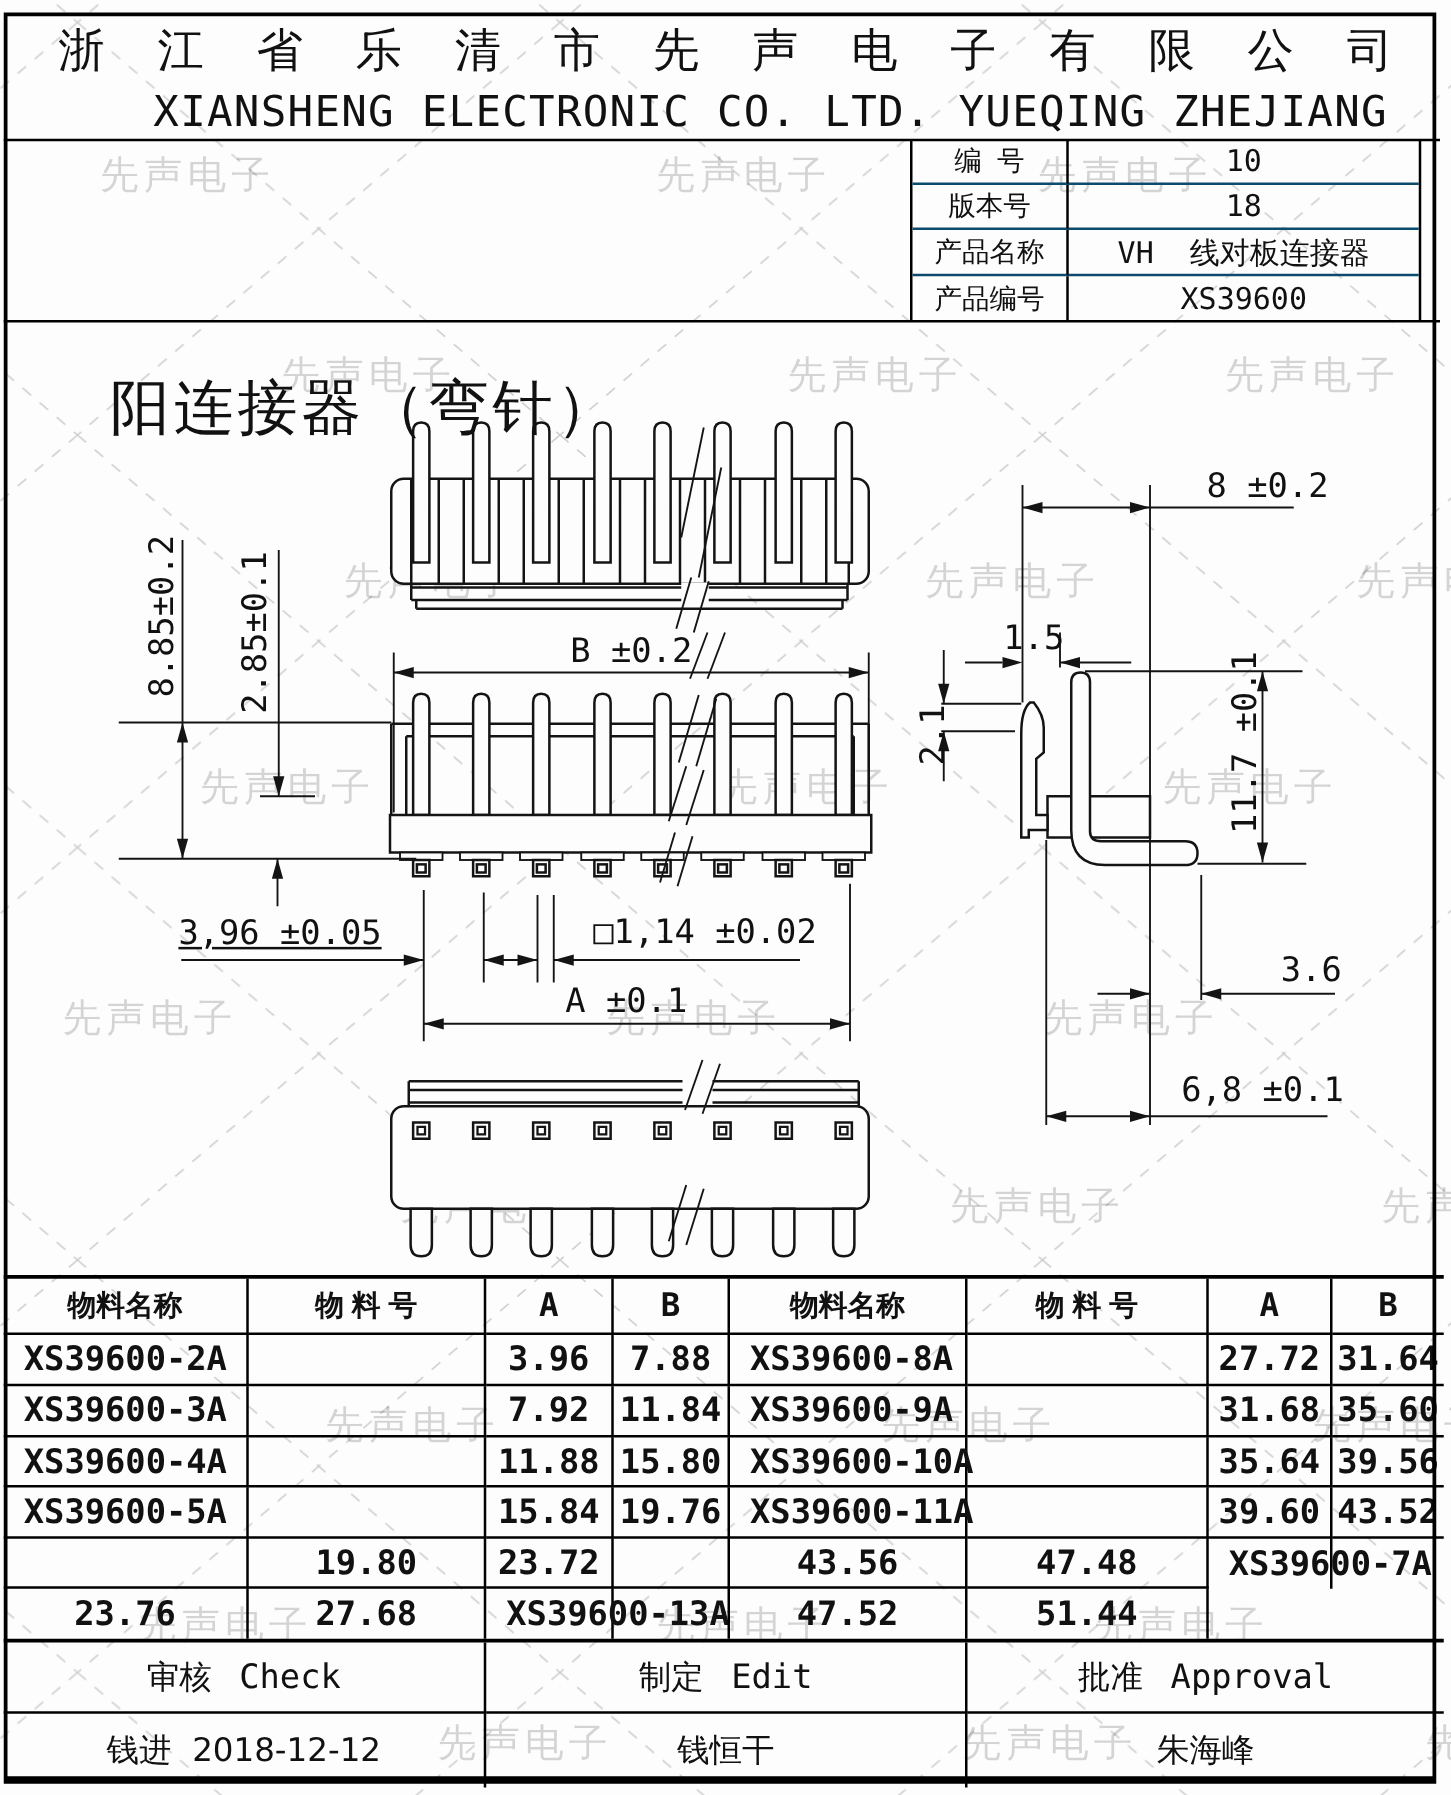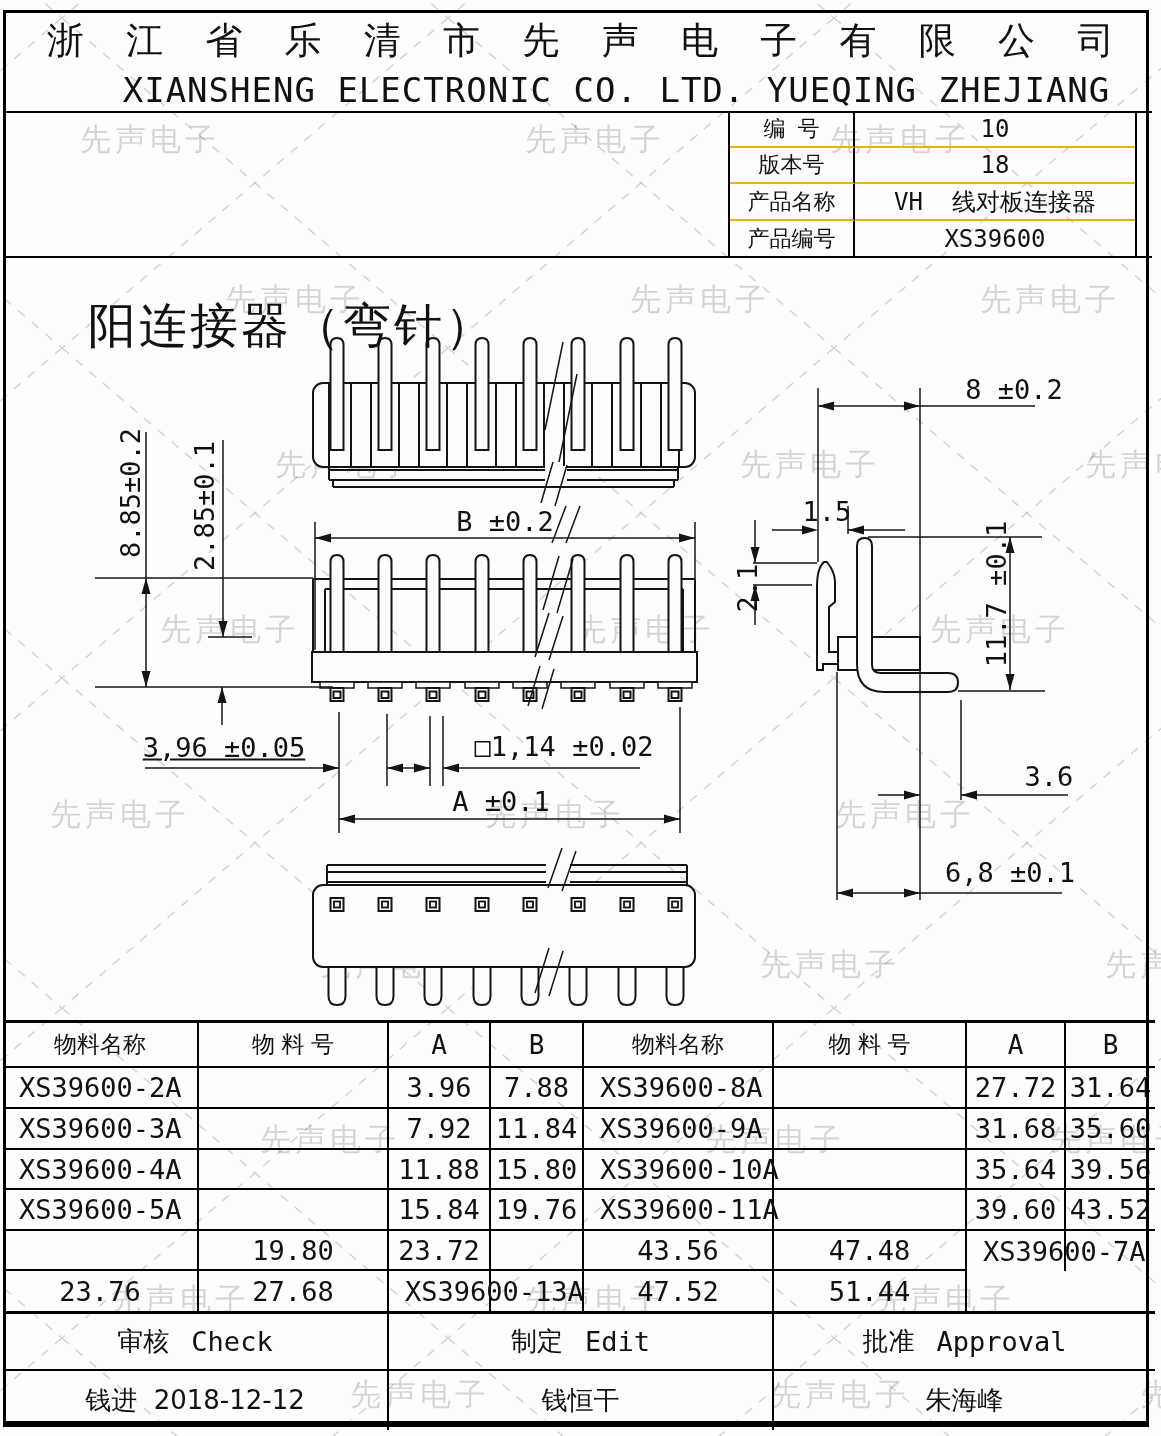--- a/index.html
+++ b/index.html
@@ -20,38 +20,38 @@
   .company-en { position:absolute; left:0; top:70px; width:100%; text-align:center;
                 font-size:34px; letter-spacing:1px; z-index:2;
                 font-family:"DejaVu Sans Mono","Liberation Mono",monospace;padding-left:36px; }
   .doc-title { position:absolute; left:377px; top:186px; transform:translate(-50%,-50%);
                font-size:46px; letter-spacing:7px; white-space:nowrap; z-index:2; }
   .tblock { position:absolute; left:728px; top:112px; width:409px; height:145px;
             display:grid; grid-template-columns:125px 1fr;
             grid-template-rows:36px 36px 37px 36px; box-sizing:border-box;
             border-left:2px solid #000; border-right:2px solid #000; z-index:2; }
   .tblock > div { display:flex; align-items:center; justify-content:center;
-                  border-bottom:2px solid #eab308; box-sizing:border-box;
+                  border-bottom:2px solid #0c4a6e; box-sizing:border-box;
                   font-size:22px; white-space:pre; }
   .tblock > div:nth-last-child(-n+2) { border-bottom:none; }
   .tblock > div.lab { border-right:2px solid #000; }
   .tblock > div.val { font-family:"DejaVu Sans Mono","Liberation Mono",monospace;
                       font-size:24px; }
   .dwg-title { position:absolute; left:88px; top:294px; font-size:48px;
                letter-spacing:3px; white-space:nowrap; z-index:2; }
   #dwg { position:absolute; left:0; top:257px; z-index:1; }
   .dim { position:absolute; z-index:2; white-space:pre;
          font-family:"DejaVu Sans Mono","Liberation Mono",monospace;
          font-size:27px; color:#111; transform:translate(-50%,-50%); }
   .dim.rot { transform:translate(-50%,-50%) rotate(-90deg); }
   .ptable { position:absolute; left:3px; top:1020px; width:1152px;
             box-sizing:border-box; border-top:3px solid #000;
             display:grid; z-index:2;
             grid-template-columns:196px 190px 102px 93px 190px 193px 99px 89px;
-            grid-template-rows:45px 41px 41px 40px 41px 40px 40px; }
+            grid-template-rows:45px 41px 41px 40px 41px 40px 40px;font-weight:bold; }
   .ptable > div { display:flex; align-items:center; justify-content:center;
                   border-right:2px solid #000; border-bottom:2px solid #000;
                   box-sizing:border-box; white-space:pre; }
   .ptable > div:nth-child(8n) { border-right:none; }
   .ptable > div.lastrow { border-bottom:none; }
   .ptable .hd { font-size:23px; }
   .ptable .hdab { font-family:"DejaVu Sans Mono","Liberation Mono",monospace;
                   font-size:26px; }
   .ptable .pn { justify-content:flex-start; padding-left:16px;
                 font-family:"DejaVu Sans Mono","Liberation Mono",monospace;

